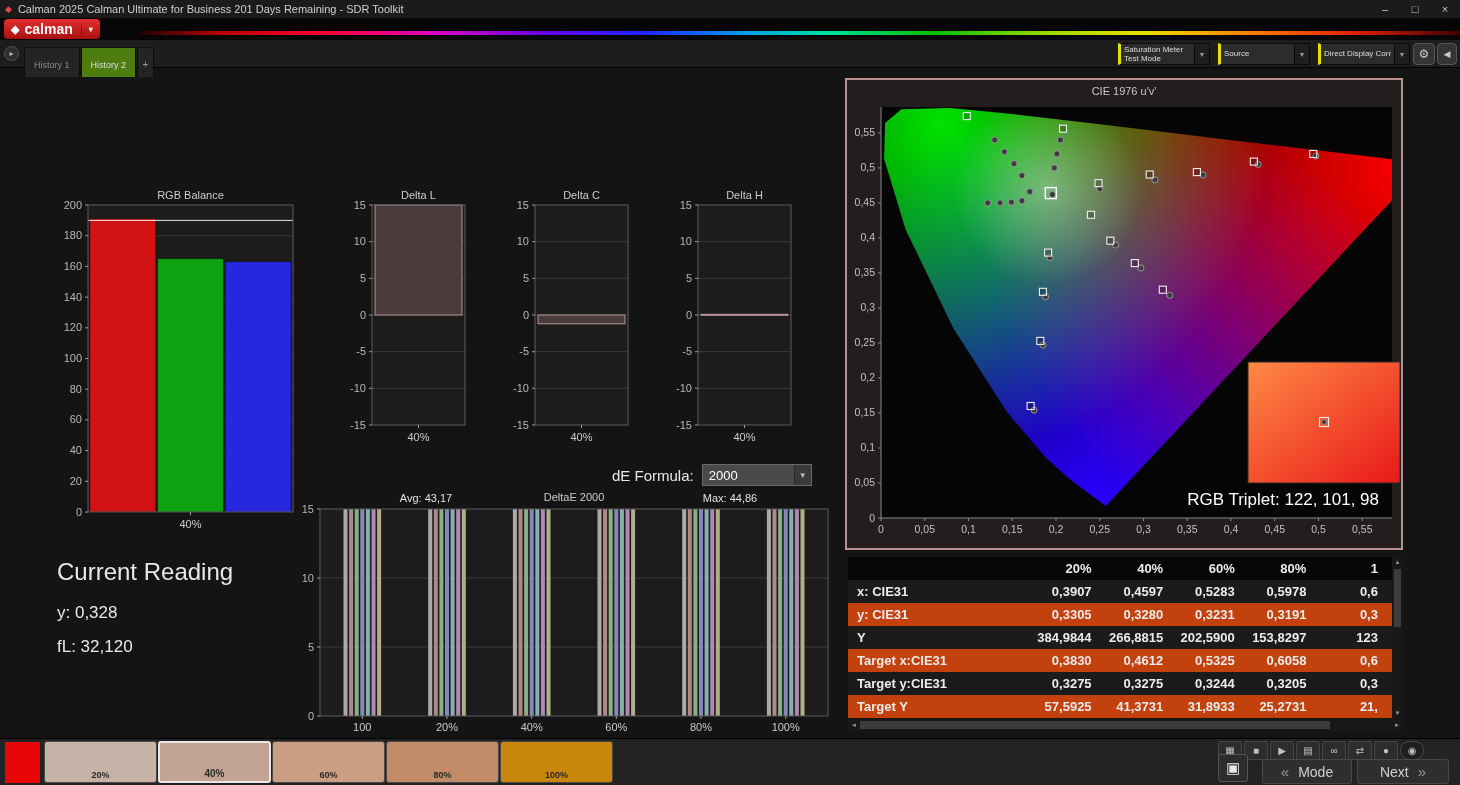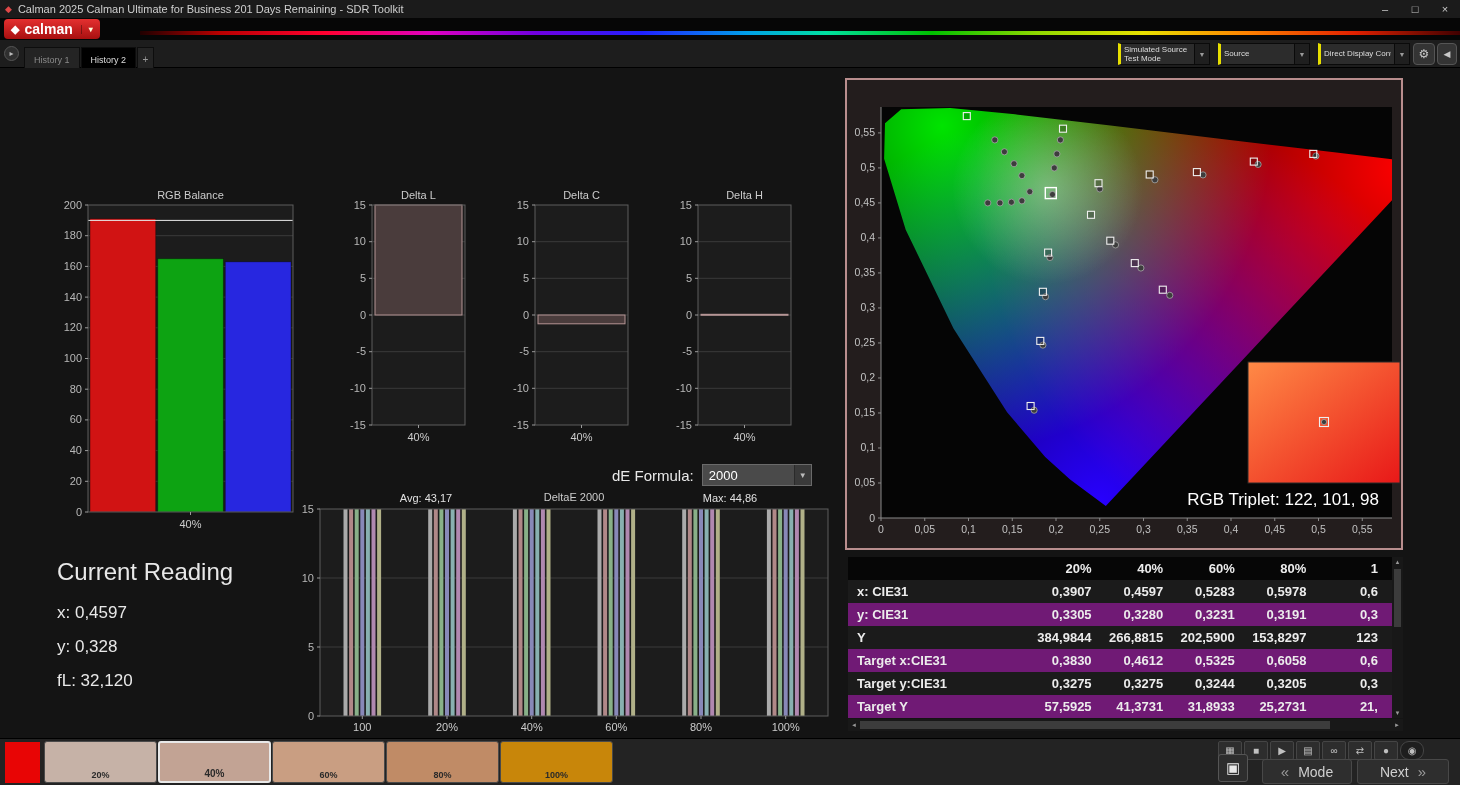--- a/index.html
+++ b/index.html
@@ -17,23 +17,23 @@
   .brandbar{position:absolute;top:18px;left:0;right:0;height:22px;background:#060606;}
   .logo{position:absolute;left:4px;top:1px;height:20px;display:flex;align-items:center;background:linear-gradient(#e43030,#a81010);border-radius:4px;padding:0 7px;color:#fff;font-weight:bold;font-size:14px;gap:5px;}
   .logoicon{font-size:11px;}
   .logocaret{font-size:8px;padding-left:7px;margin-left:3px;border-left:1px solid rgba(0,0,0,.35);color:#ffd;}
   .rainbow{position:absolute;left:140px;right:0;top:13px;height:4px;
     background:linear-gradient(90deg,#200000 0%,#b80000 6%,#ff0030 14%,#e000c0 22%,#7000e0 30%,#2020ff 38%,#00a0e8 46%,#00e0a0 52%,#00c000 60%,#90d800 68%,#e8e000 76%,#ff8000 84%,#e02000 92%,#400000 100%);}
 
   
   .tabbar{position:absolute;top:40px;left:0;right:0;height:28px;background:#1d1d1d;border-bottom:1px solid #000;}
   .navdot{position:absolute;left:4px;top:6px;width:15px;height:15px;border-radius:8px;background:#2f2f2f;border:1px solid #555;color:#bbb;font-size:8px;line-height:1;padding:0;}
-  #tabs{position:absolute;left:24px;top:7px;display:flex;gap:1px;height:21px;justify-content:space-between;}
+  #tabs{position:absolute;left:24px;top:7px;display:flex;gap:1px;height:30px;justify-content:space-between;}
   .tab{padding:4px 9px 0 9px;font-size:9px;color:#8a8a8a;background:#242424;border:1px solid #0d0d0d;border-bottom:none;}
-  .tab.active{color:#ddd;background:#000000;}
+  .tab.active{color:#ddd;background:#4d7c0f;}
   .tabadd{width:17px;text-align:center;font-size:10px;color:#999;background:#242424;border:1px solid #0d0d0d;border-bottom:none;padding-top:3px;}
   .topctrls{position:absolute;right:50px;top:3px;display:flex;gap:8px;}
   .mctrl{display:flex;align-items:stretch;width:92px;height:22px;background:#2c2c2c;border:1px solid #0a0a0a;border-left:3px solid #e8e000;}
   .mctrl .lines{flex:1;padding:1px 3px;display:flex;flex-direction:column;justify-content:center;overflow:hidden;}
   .mctrl .l1{font-size:8px;color:#ddd;line-height:1.25;white-space:nowrap;overflow:hidden;}
   .mctrl .car{width:15px;background:#1f1f1f;color:#999;font-size:7px;display:flex;align-items:center;justify-content:center;border-left:1px solid #0a0a0a;}
   .iconbtn{position:absolute;top:3px;width:22px;height:22px;background:#343434;border:1px solid #555;border-radius:4px;color:#c8c8c8;font-size:12px;line-height:1;padding:0;}
   #gearbtn{right:25px;}
   #collapsebtn{right:3px;width:20px;font-size:9px;}
 
@@ -67,21 +67,21 @@
   .ciepanel{position:absolute;left:845px;top:78px;width:558px;height:472px;background:#231d1d;border:2px solid #b98e8e;}
   .cietitle{position:absolute;top:5px;left:0;right:0;text-align:center;font-size:11px;color:#c8c8c8;}
   #cie-svg{position:absolute;left:0;top:0;}
   .triplet{position:absolute;right:22px;top:410px;font-size:17px;color:#fff;}
 
   
   #readout-table{position:absolute;left:848px;top:557px;width:544px;color:#ececec;font-size:13px;}
   .trow{display:grid;grid-template-columns:186px repeat(5,71.6px);height:23px;align-items:center;}
   .trow.thead{background:#060606;}
   .trow.even{background:#1b1b1b;}
-  .trow.odd{background:#701a75;}
+  .trow.odd{background:#c2410c;}
   .tcell{font-weight:bold;white-space:nowrap;overflow:hidden;}
   .tcell.lab{padding-left:9px;}
   .tcell.num{text-align:right;padding-right:14px;}
   .vscroll{position:absolute;left:1392px;top:557px;width:11px;height:161px;background:#181818;display:flex;flex-direction:column;align-items:center;}
   .vscroll .ar{font-size:6px;color:#999;line-height:10px;}
   .vthumb{width:7px;height:58px;background:#3c3c3c;margin-top:2px;}
   .vscroll .ar.down{margin-top:auto;}
   .hscroll{position:absolute;left:848px;top:719px;width:555px;height:12px;background:#181818;display:flex;align-items:center;}
   .hscroll .ar{font-size:6px;color:#999;width:12px;text-align:center;}
   .hthumb{height:8px;width:470px;background:#3c3c3c;}
@@ -131,21 +131,21 @@
   <div class="tabbar">
     <button class="navdot">▸</button>
     <div id="tabs">
         <button class="tab">History 1</button>
         <button class="tab active">History 2</button>
         <button class="tabadd">+</button>
       </div>
     <div class="topctrls" id="topctrls">
         <div class="mctrl">
           <div class="lines">
-            <span class="l1">Simulated Source</span>
+            <span class="l1">Saturation Meter</span>
             <span class="l1">Test Mode</span>
           </div>
           <div class="car">▼</div>
         </div>
         <div class="mctrl">
           <div class="lines">
             <span class="l1">Source</span>
           </div>
           <div class="car">▼</div>
         </div>
@@ -361,21 +361,20 @@
         <line x1="328.3" x2="328.3" y1="226" y2="229" stroke="#9a9a9a"></line>
         <text class="tk xl" x="413.0" y="241" text-anchor="middle">80%</text>
         <line x1="413.0" x2="413.0" y1="226" y2="229" stroke="#9a9a9a"></line>
         <text class="tk xl" x="497.7" y="241" text-anchor="middle">100%</text>
         <line x1="497.7" x2="497.7" y1="226" y2="229" stroke="#9a9a9a"></line>
       </svg></div>
 
   <div class="reading">
     <div class="rtitle">Current Reading</div>
     <div id="reading-lines">
-        <div class="rline">x: 0,4597</div>
         <div class="rline">y: 0,328</div>
         <div class="rline">fL: 32,120</div>
       </div>
   </div>
 
   <div class="ciepanel">
     <div id="cie-svg"><svg width="554" height="468">
           <defs>
             <clipPath id="pc">
               <rect x="34" y="27" width="511" height="411"></rect>
@@ -502,20 +501,21 @@
           <rect x="240.5" y="131.3" width="7" height="7" fill="rgba(0,0,0,.2)" stroke="#f0f0f0" stroke-width="1.1"></rect>
           <rect x="259.8" y="157.2" width="7" height="7" fill="rgba(0,0,0,.2)" stroke="#f0f0f0" stroke-width="1.1"></rect>
           <rect x="284.3" y="179.6" width="7" height="7" fill="rgba(0,0,0,.2)" stroke="#f0f0f0" stroke-width="1.1"></rect>
           <rect x="312.3" y="206.2" width="7" height="7" fill="rgba(0,0,0,.2)" stroke="#f0f0f0" stroke-width="1.1"></rect>
           <rect x="197.6" y="169.1" width="7" height="7" fill="rgba(0,0,0,.2)" stroke="#f0f0f0" stroke-width="1.1"></rect>
           <rect x="192.4" y="208.3" width="7" height="7" fill="rgba(0,0,0,.2)" stroke="#f0f0f0" stroke-width="1.1"></rect>
           <rect x="189.8" y="257.4" width="7" height="7" fill="rgba(0,0,0,.2)" stroke="#f0f0f0" stroke-width="1.1"></rect>
           <rect x="180.1" y="322.5" width="7" height="7" fill="rgba(0,0,0,.2)" stroke="#f0f0f0" stroke-width="1.1"></rect>
           <rect x="198.3" y="107.6" width="11" height="11" fill="none" stroke="#ffffff" stroke-width="1.4"></rect>
         </svg></div>
+    <div class="cietitle">CIE 1976 u'v'</div>
     <div class="triplet">RGB Triplet: 122, 101, 98</div>
   </div>
 
   <div id="readout-table">
       <div class="trow thead">
         <div class="tcell lab"></div>
         <div class="tcell num">20%</div>
         <div class="tcell num">40%</div>
         <div class="tcell num">60%</div>
         <div class="tcell num">80%</div>

